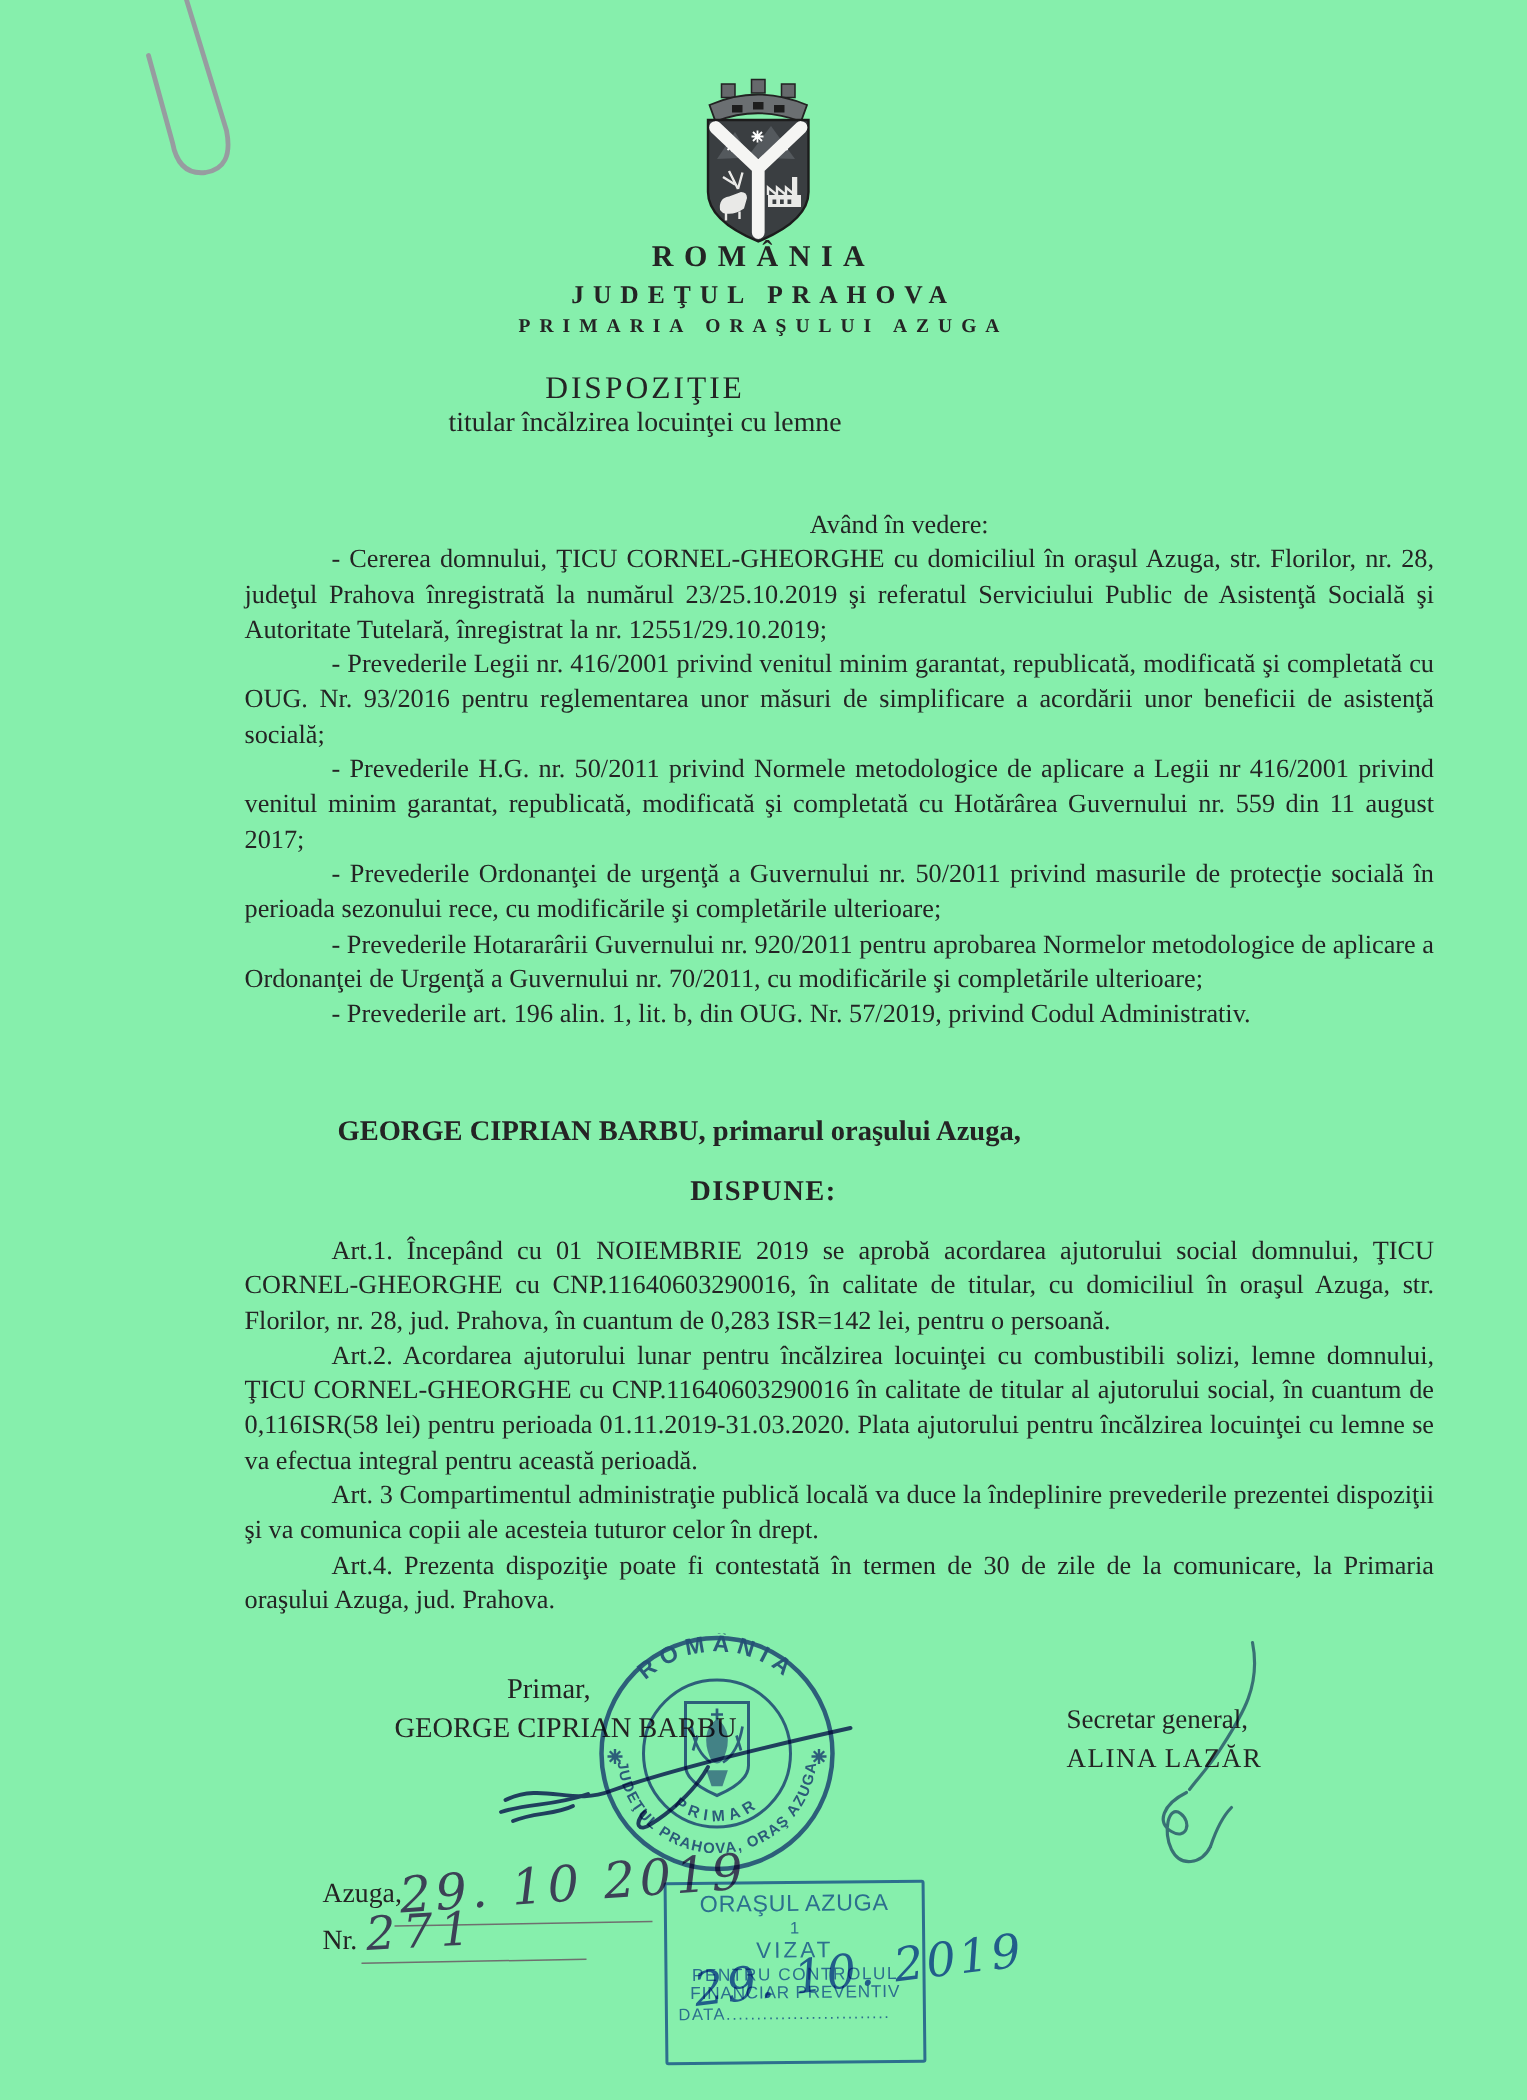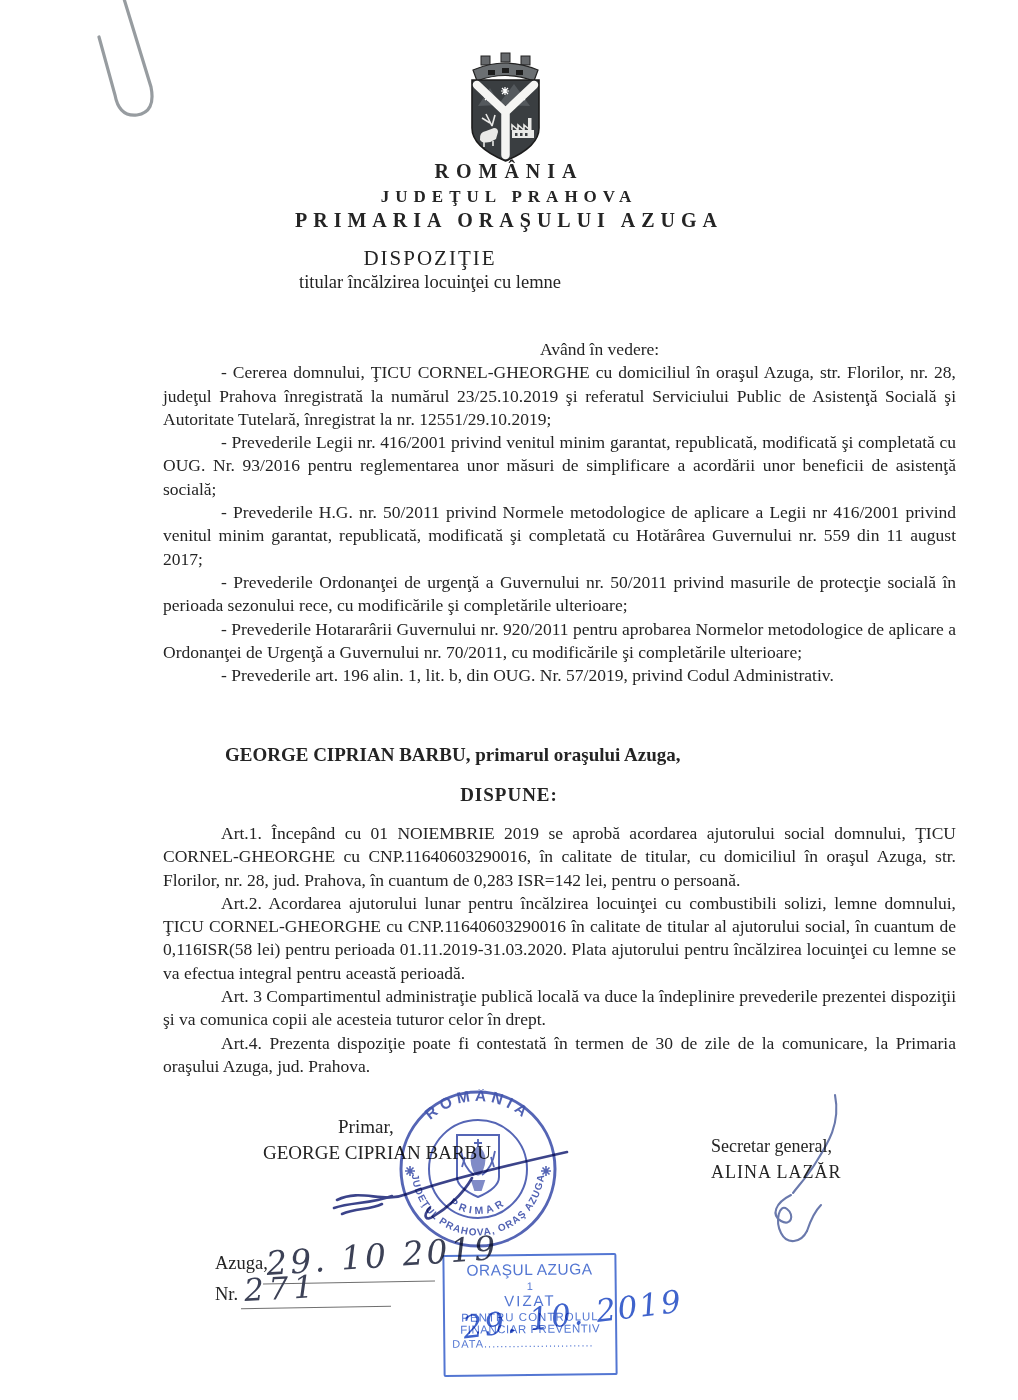--- a/index.html
+++ b/index.html
@@ -1,26 +1,26 @@
 <!DOCTYPE html>
 <html><head>
 <meta charset="utf-8">
 <style>
   html,body{margin:0;padding:0;background:#e8e8e8;}
   .page{
     position:relative; width:1018px; height:1400px; margin:0 auto;
-    background:#ffffff; overflow:hidden;
+    background:#86efac; overflow:hidden;
     font-family:"Liberation Serif","DejaVu Serif",serif; color:#242424;
   }
   .abs{position:absolute;}
   
   .hdr{left:0; top:160px; width:1018px; text-align:center; line-height:1.18;}
   .hdr .l1{font-size:20px; font-weight:bold; letter-spacing:7px;}
   .hdr .l2{font-size:17px; font-weight:bold; letter-spacing:6px; margin-top:3px;}
-  .hdr .l3{font-size:20px; font-weight:bold; letter-spacing:6px; margin-top:2px;text-align:center;}
+  .hdr .l3{font-size:13px; font-weight:bold; letter-spacing:6px; margin-top:2px;text-align:center;}
   
   .ttl{left:0; top:246px; width:860px; text-align:center;}
   .ttl .main{font-size:21px; letter-spacing:2px;}
   .ttl .sub{font-size:18.5px; line-height:23.5px; margin-top:3px;}
   
   .flow{left:163px; width:793px; font-size:17.5px; line-height:23.3px;}
   .flow p{margin:0; text-align:justify; text-indent:58px;}
   .flow p.intro{text-indent:80px; text-align:center;}
   .preamble{top:338px;}
   .articles{top:822px;}

